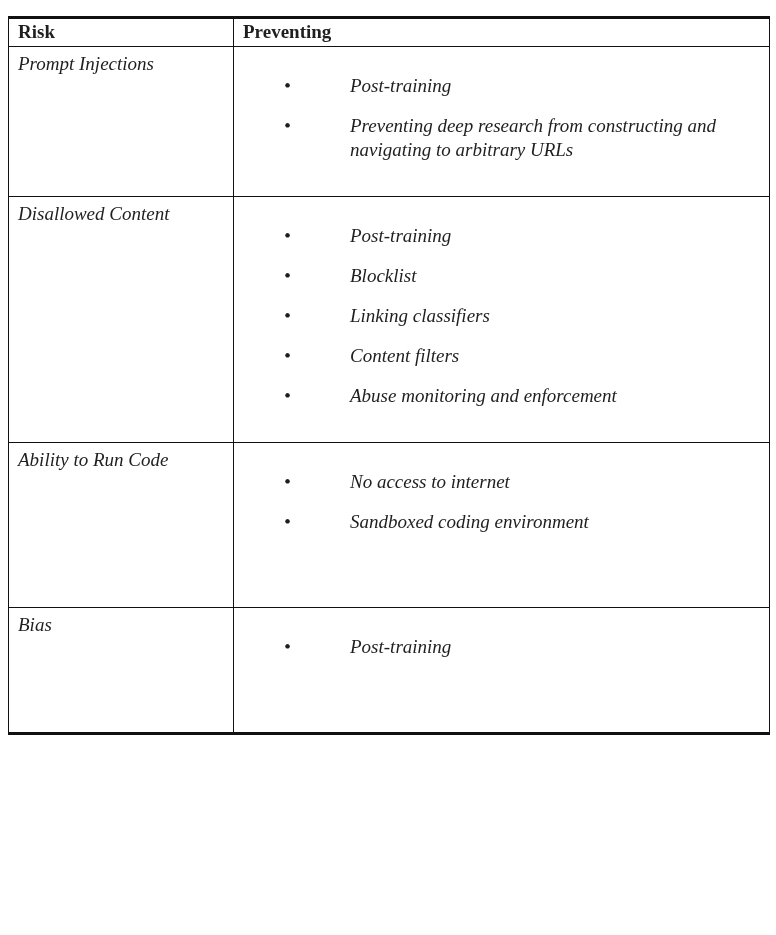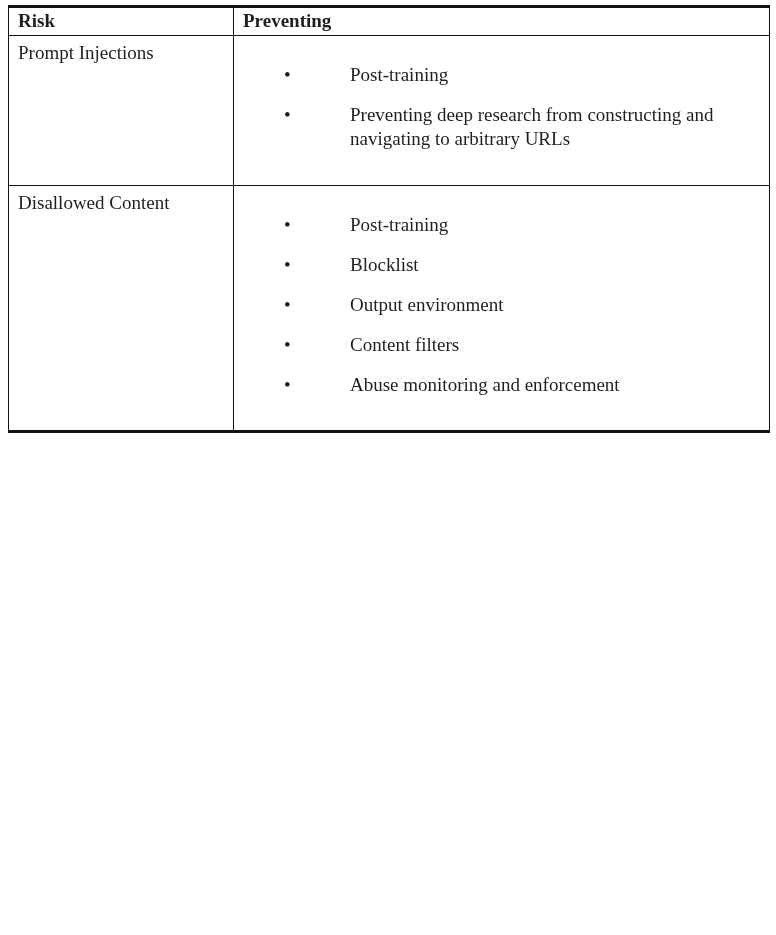--- a/index.html
+++ b/index.html
@@ -5,21 +5,21 @@
   html, body {
     margin: 0;
     padding: 0;
     background: #ffffff;
     width: 776px;
   }
   .page {
     width: 776px;
     height: 935px;
     box-sizing: border-box;
-    padding: 5px 7px 6px 8px;
+    padding: 16px 7px 6px 8px;
     background: #ffffff;
     font-family: "Liberation Serif", "DejaVu Serif", serif;
     color: #1f1f1f;
   }
   table.risk-table {
     border-collapse: collapse;
     width: 761px;
     table-layout: fixed;
     background: #ffffff;
   }
@@ -38,20 +38,21 @@
     text-align: left;
     vertical-align: middle;
     padding: 2px 8px 3px 9px;
     height: 26px;
     box-sizing: border-box;
   }
   td {
     vertical-align: top;
     font-size: 19px;
     box-sizing: border-box;
+    font-style: italic;
   }
   td.risk-cell {
     padding: 4px 8px 0 9px;
     line-height: 25px;
   }
   td.mitigations-cell {
     padding: 0 10px 0 0;
   }
   ul.mitigations-list {
     list-style: none;
@@ -120,28 +121,54 @@
               <li class="mitigation-item">
                 <span class="bullet">•</span>
                 <span class="mitigation-text">Post-training</span>
               </li>
               <li class="mitigation-item">
                 <span class="bullet">•</span>
                 <span class="mitigation-text">Blocklist</span>
               </li>
               <li class="mitigation-item">
                 <span class="bullet">•</span>
-                <span class="mitigation-text">Output environment</span>
+                <span class="mitigation-text">Linking classifiers</span>
               </li>
               <li class="mitigation-item">
                 <span class="bullet">•</span>
                 <span class="mitigation-text">Content filters</span>
               </li>
               <li class="mitigation-item">
                 <span class="bullet">•</span>
                 <span class="mitigation-text">Abuse monitoring and enforcement</span>
               </li>
             </ul>
           </td>
         </tr>
+        <tr>
+          <td class="risk-cell">Ability to Run Code</td>
+          <td class="mitigations-cell">
+            <ul class="mitigations-list">
+              <li class="mitigation-item">
+                <span class="bullet">•</span>
+                <span class="mitigation-text">No access to internet</span>
+              </li>
+              <li class="mitigation-item">
+                <span class="bullet">•</span>
+                <span class="mitigation-text">Sandboxed coding environment</span>
+              </li>
+            </ul>
+          </td>
+        </tr>
+        <tr>
+          <td class="risk-cell">Bias</td>
+          <td class="mitigations-cell">
+            <ul class="mitigations-list">
+              <li class="mitigation-item">
+                <span class="bullet">•</span>
+                <span class="mitigation-text">Post-training</span>
+              </li>
+            </ul>
+          </td>
+        </tr>
       </tbody>
   </table>
 </div>
 
 </body></html>

